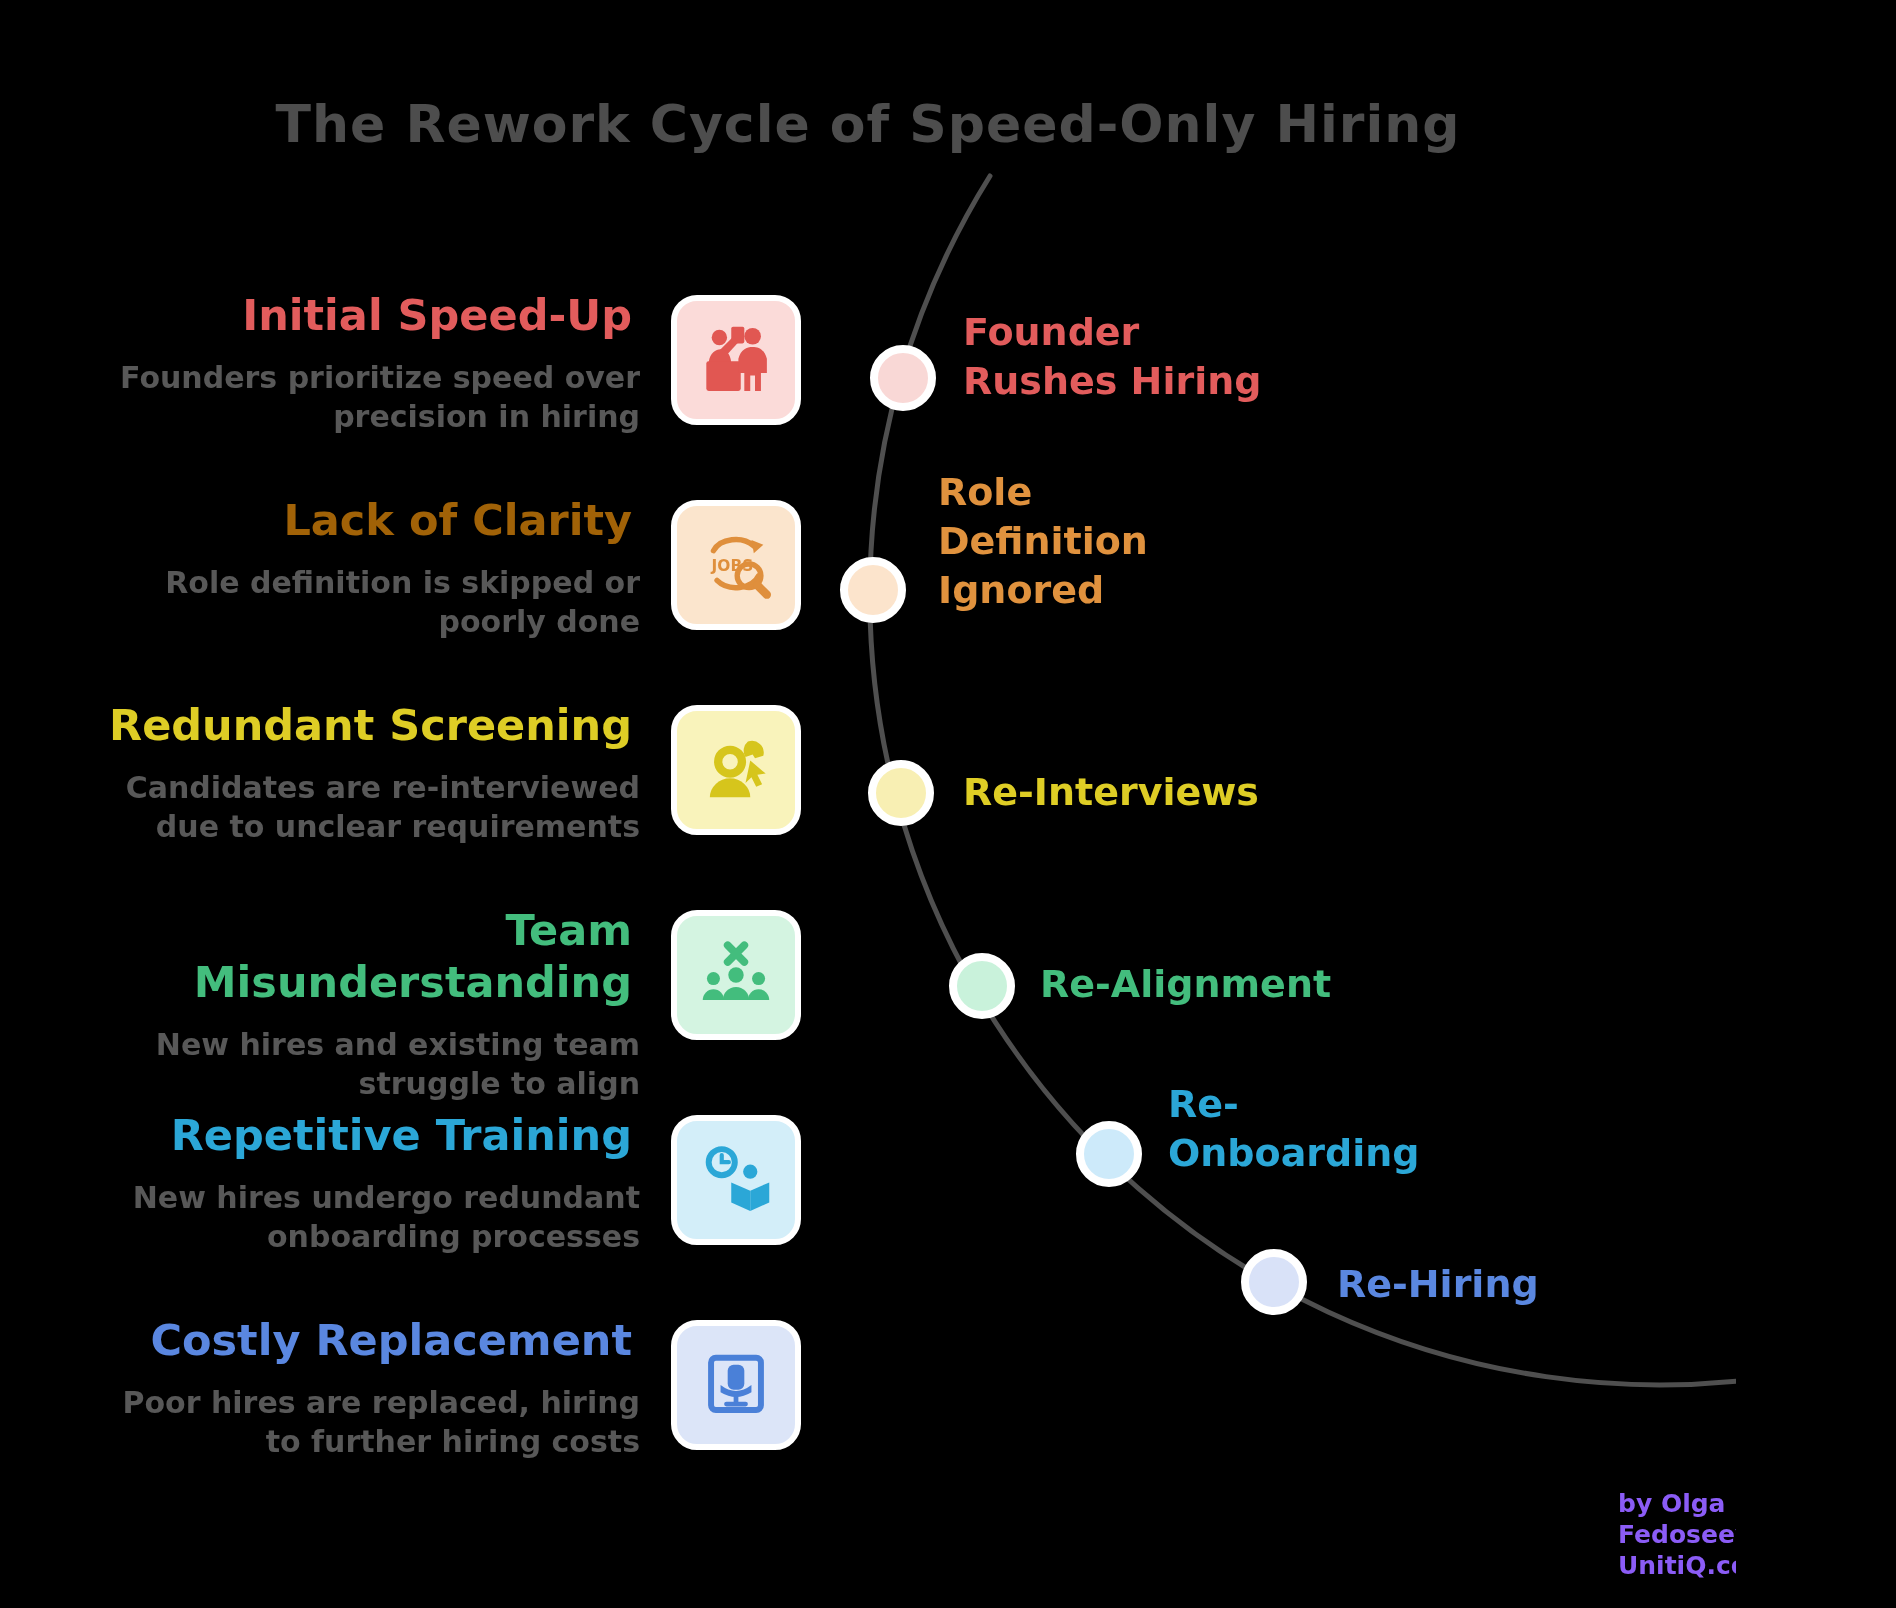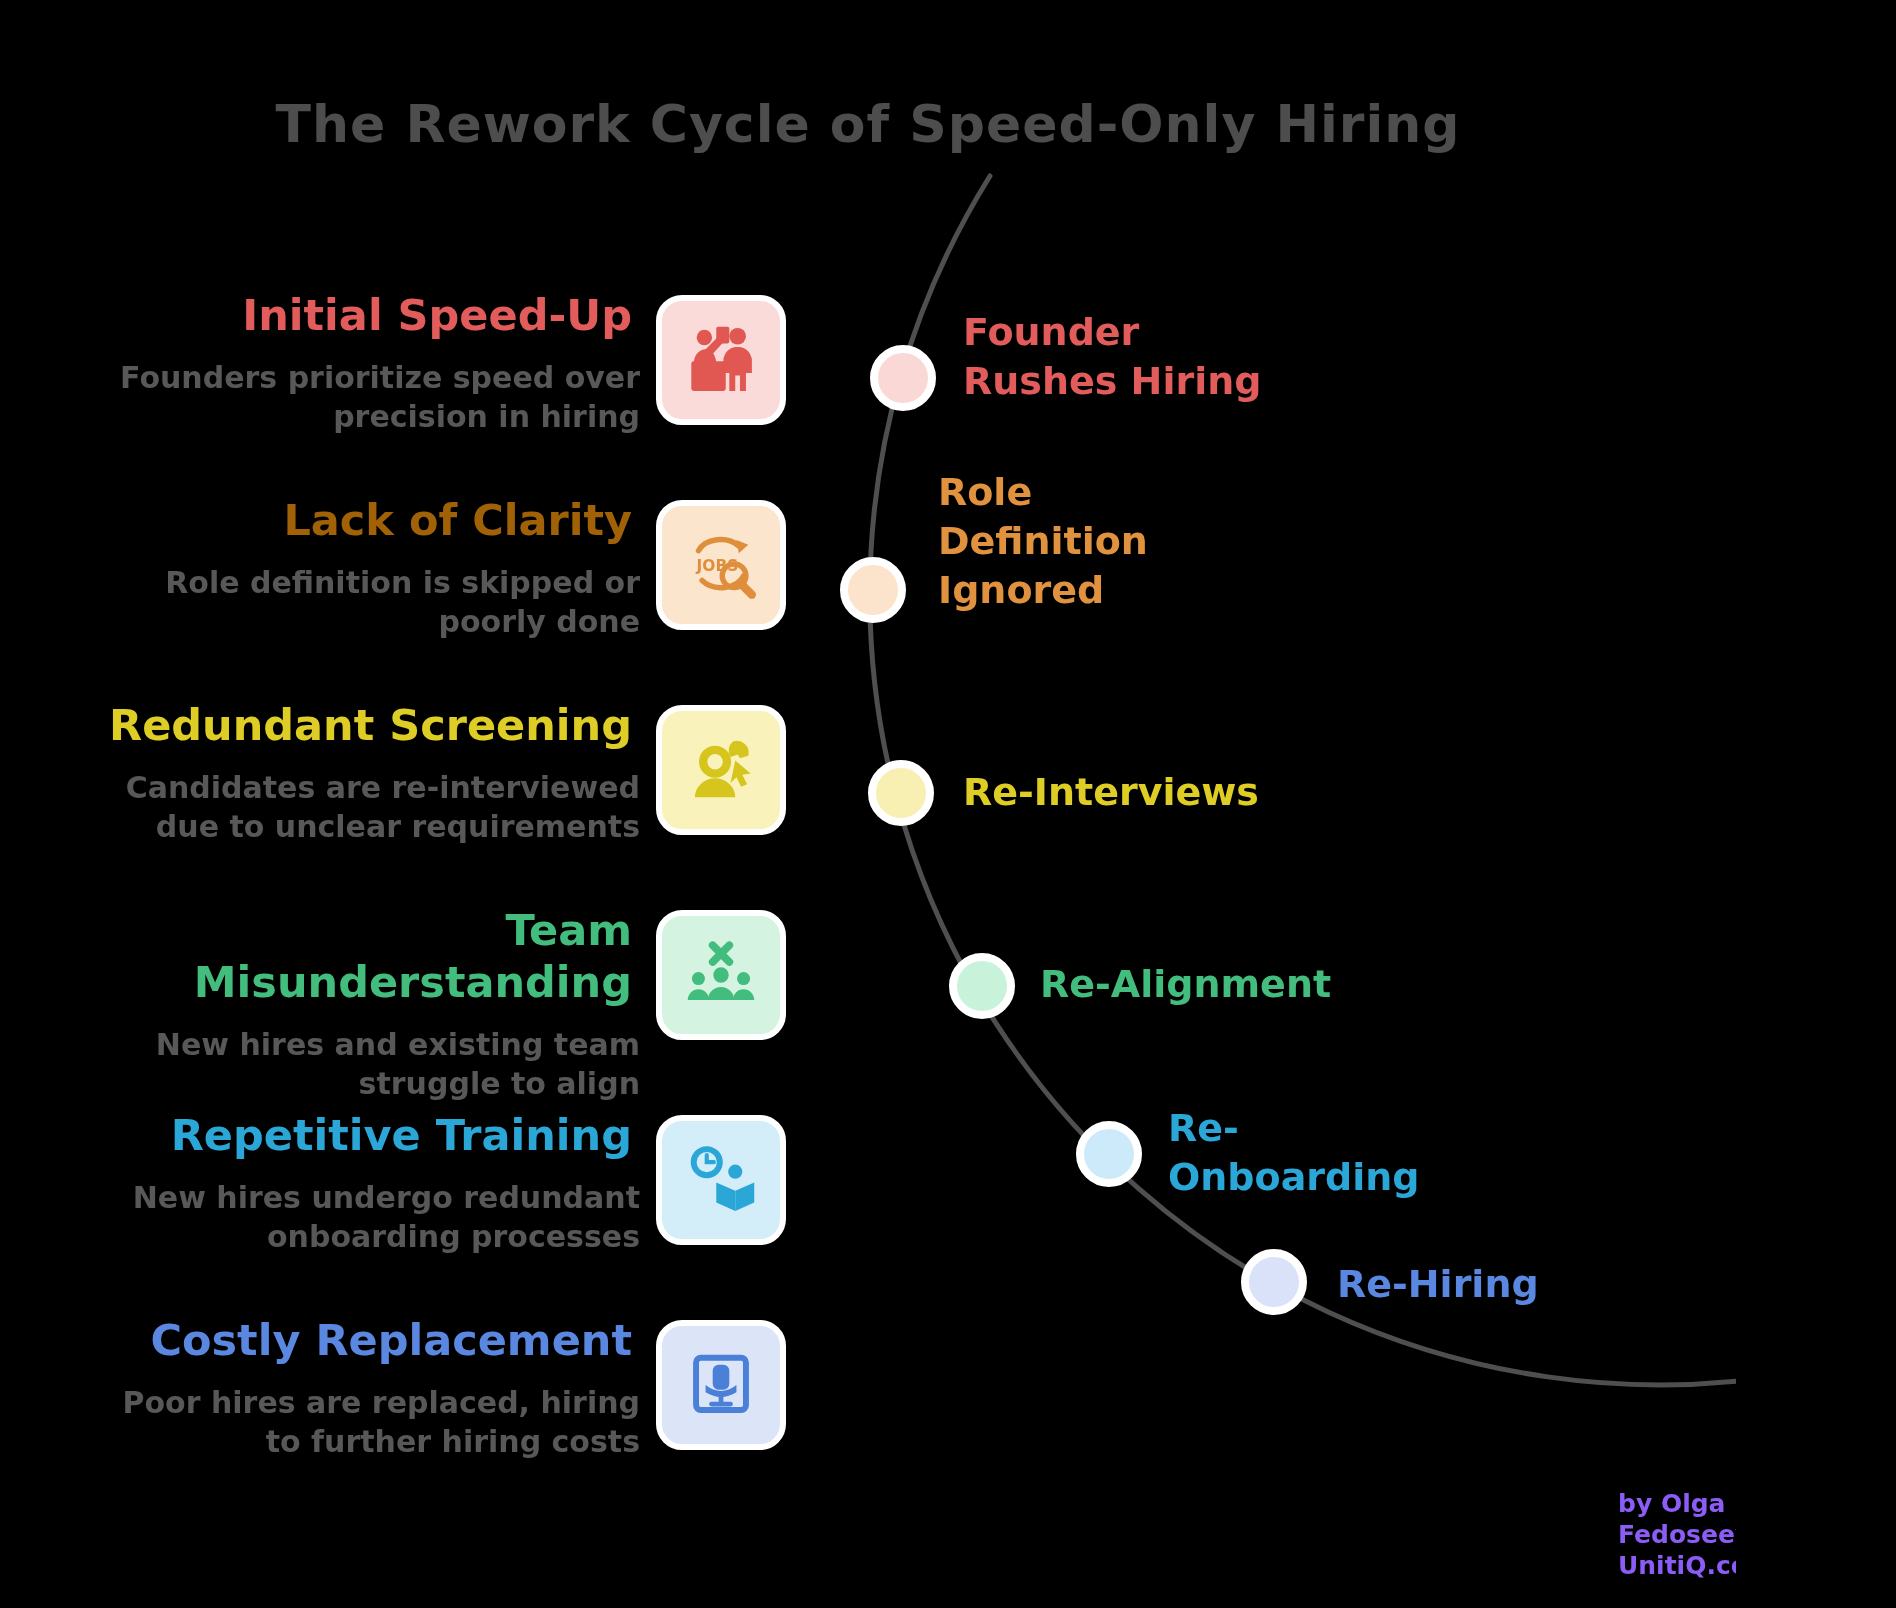--- a/index.html
+++ b/index.html
@@ -9,21 +9,21 @@
   }
   .title{position:absolute;top:94px;left:0;right:0;margin:0;text-align:center;
     font-size:52px;font-weight:700;letter-spacing:1px;}
   
   .section{position:absolute;left:100px;width:540px;text-align:right;}
   .s0{top:281px}.s1{top:486px}.s2{top:691px}.s3{top:896px}.s4{top:1101px}.s5{top:1306px}
   .sec-title{margin:8px;font-size:43px;font-weight:700;line-height:52px;}
   .sec-desc{margin:17px 0 0;font-size:30px;color:#585858;line-height:39px;}
   .sec-desc span{display:block;}
   
-  .iconbox{position:absolute;left:656px;width:118px;height:118px;background:#fff;
+  .iconbox{position:absolute;left:671px;width:118px;height:118px;background:#fff;
     border:6px solid #fff;border-radius:26px;display:flex;align-items:center;justify-content:center;}
   .b0{top:295px}.b1{top:500px}.b2{top:705px}.b3{top:910px}.b4{top:1115px}.b5{top:1320px}
   .iconbox svg{width:76px;height:76px;}
   
   .arc{position:absolute;left:0;top:0;}
   
   .dot{position:absolute;width:50px;height:50px;border:8px solid #fff;border-radius:50%;}
   .d0{left:870px;top:345px}.d1{left:840px;top:557px}.d2{left:868px;top:760px}
   .d3{left:949px;top:953px}.d4{left:1076px;top:1121px}.d5{left:1241px;top:1249px}
   
@@ -181,21 +181,21 @@
     <span>Role</span>
     <span>Definition</span>
     <span>Ignored</span>
   </div>
   <div class="mlabel l2" style="color: rgb(222, 205, 37);">
     <span>Re-Interviews</span>
   </div>
   <div class="mlabel l3" style="color: rgb(67, 189, 125);">
     <span>Re-Alignment</span>
   </div>
-  <div class="mlabel l4" style="color: rgb(43, 167, 215); margin-top: 24px;">
+  <div class="mlabel l4" style="color: rgb(43, 167, 215);">
     <span>Re-</span>
     <span>Onboarding</span>
   </div>
   <div class="mlabel l5" style="color: rgb(90, 135, 224);">
     <span>Re-Hiring</span>
   </div>
 
   <div class="credit">
     <span>by Olga Fedoseeva</span>
     <span>UnitiQ.com</span>

